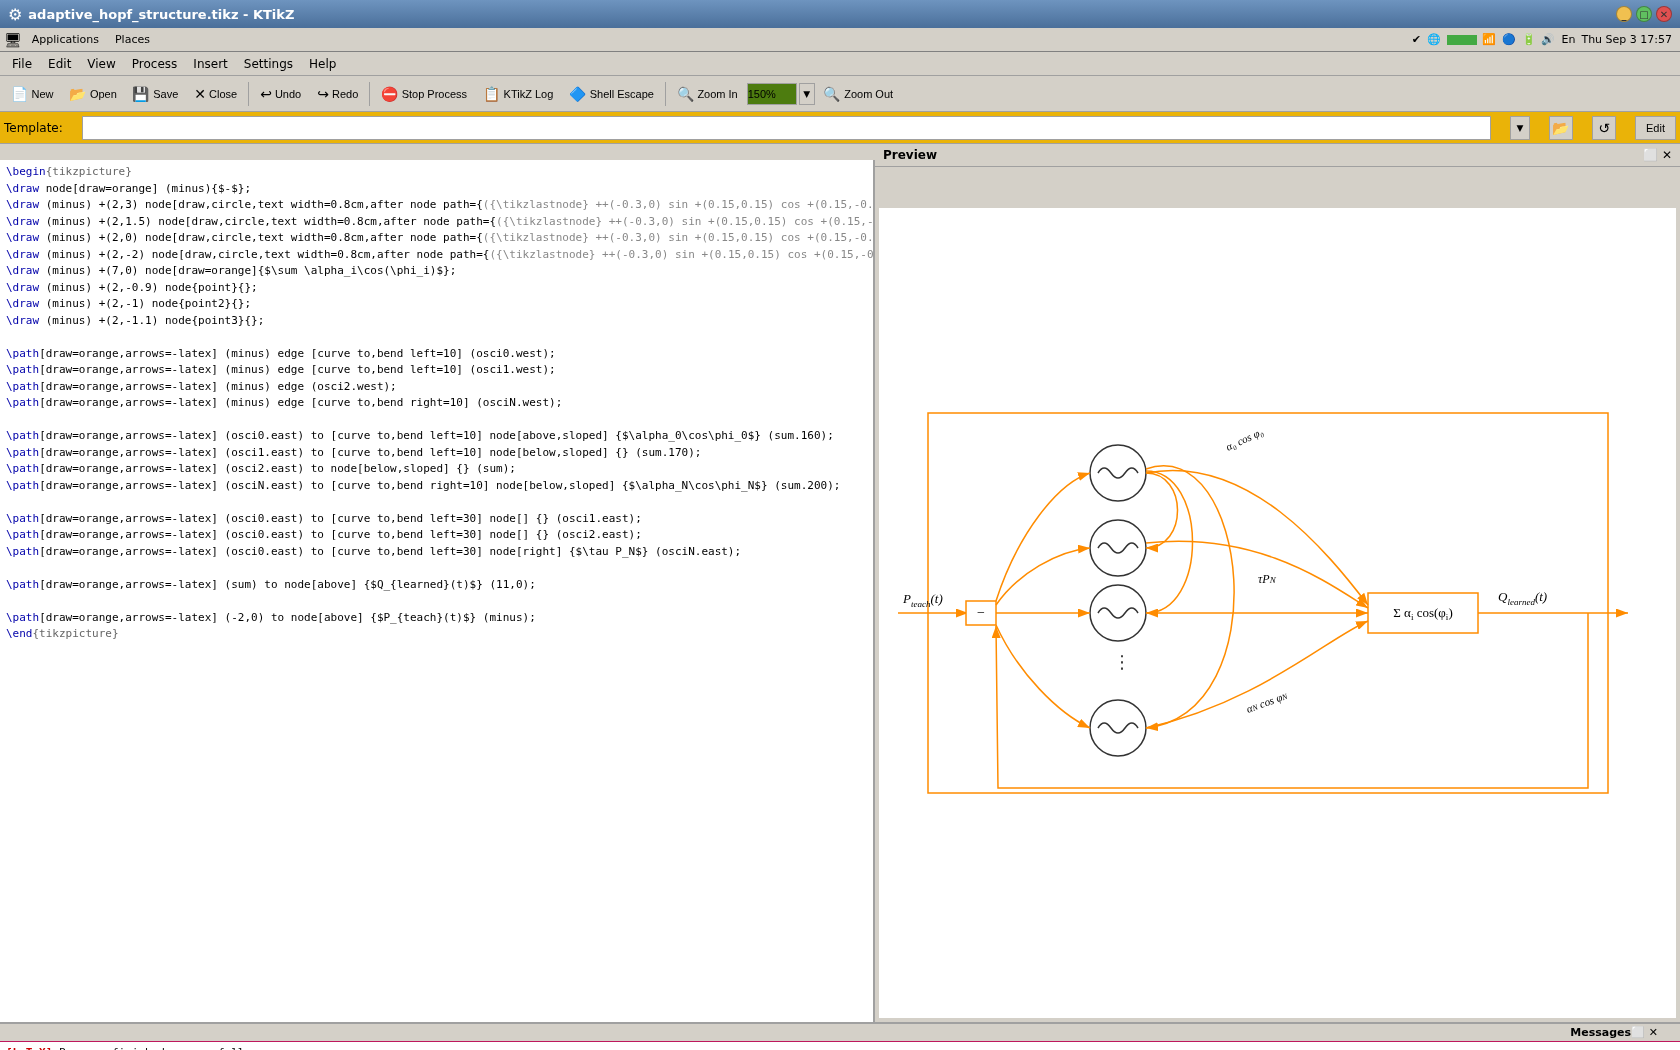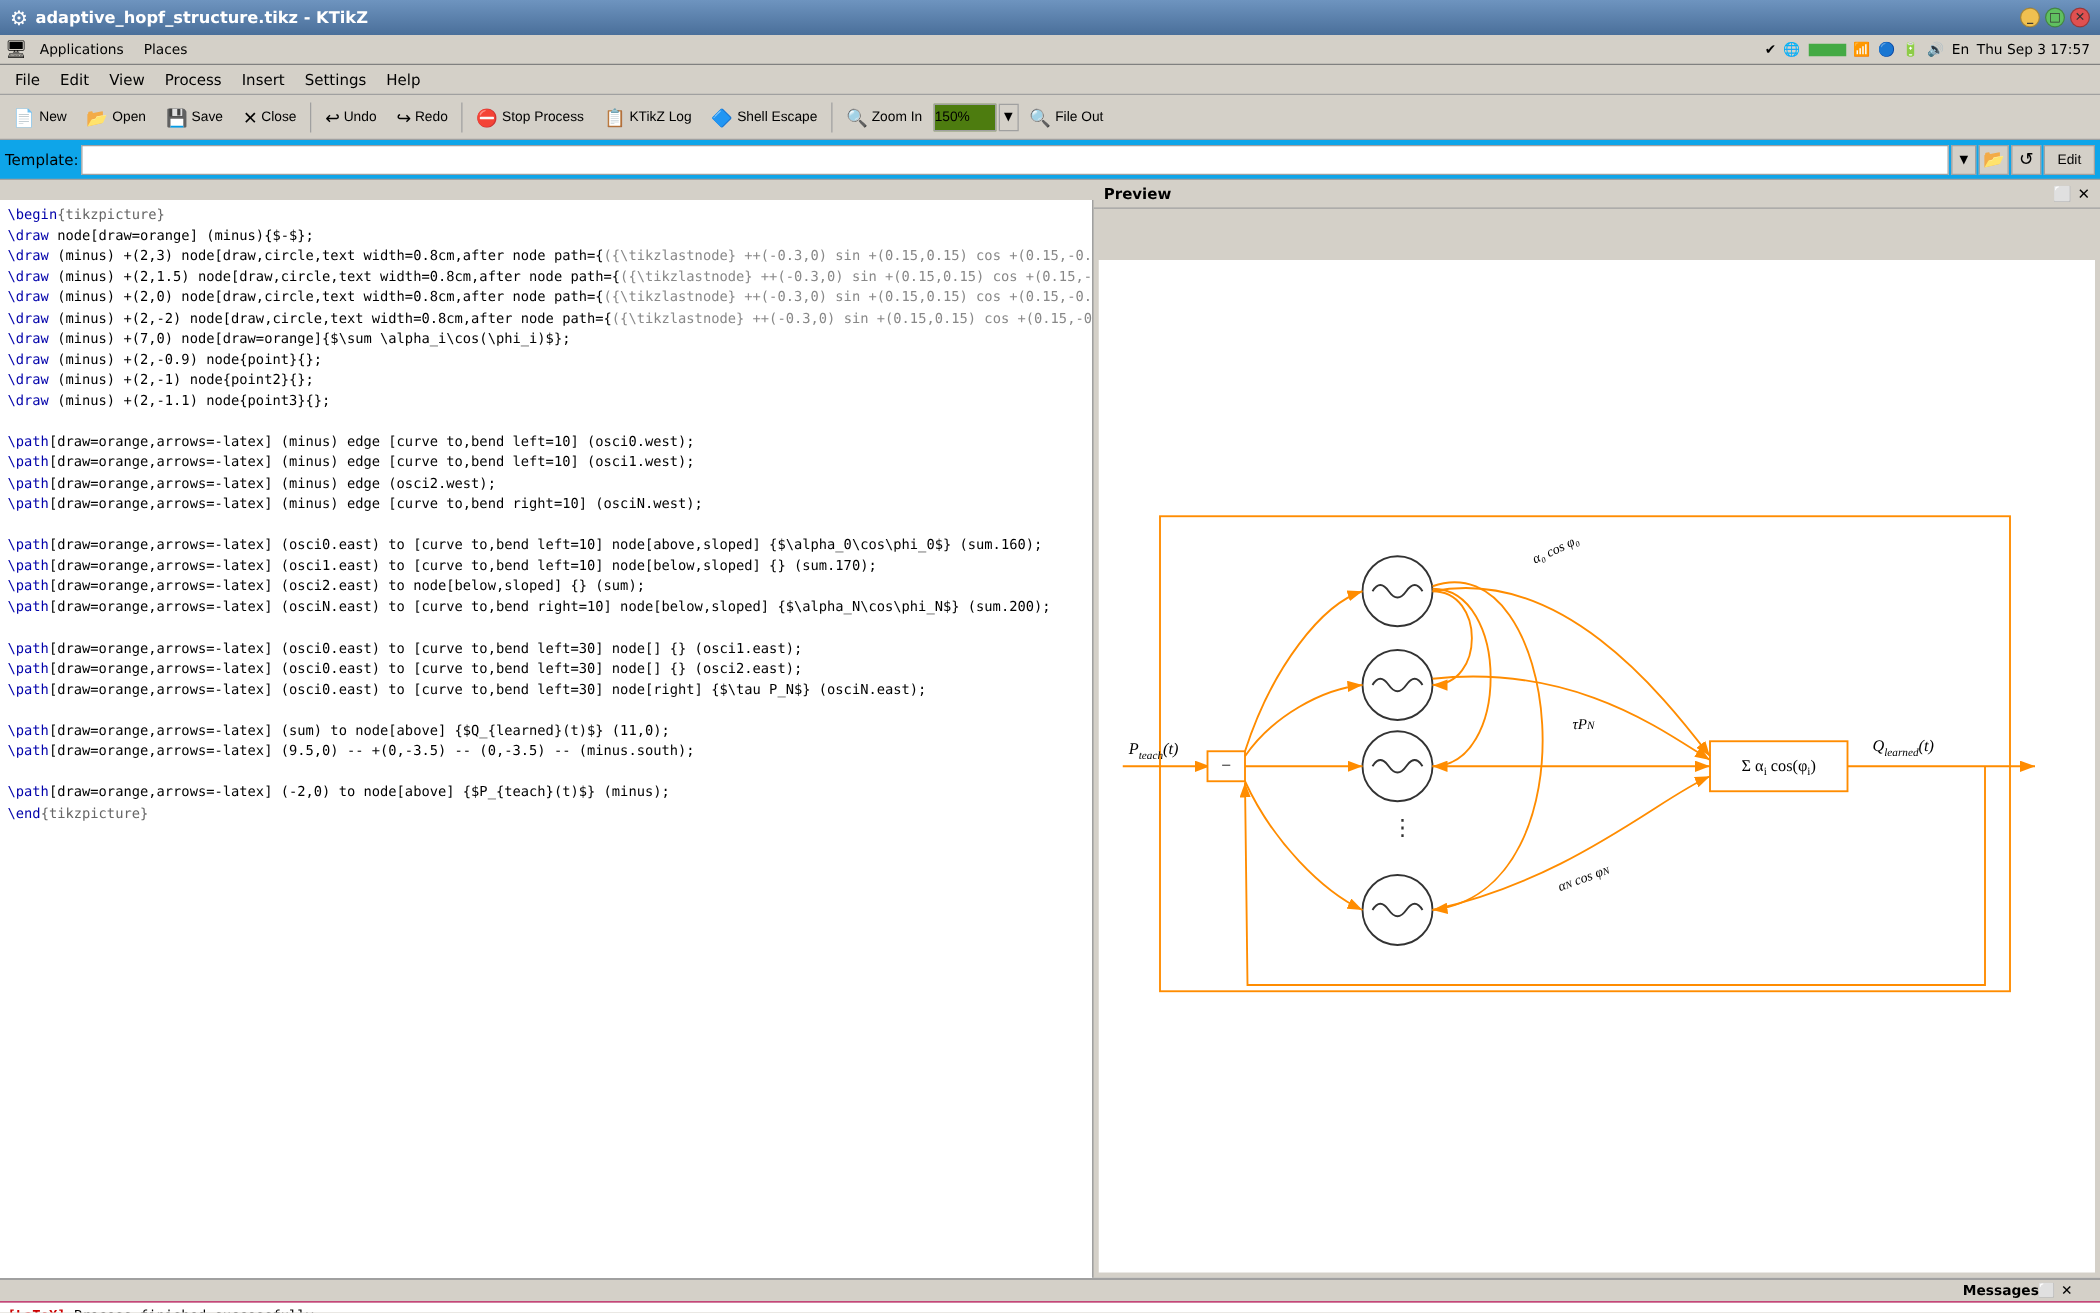--- a/index.html
+++ b/index.html
@@ -75,26 +75,26 @@
     }
     .zoom-dropdown {
       border: 1px solid #a0a0a0; background: #d4d0c8;
       height: 22px; width: 16px; cursor: pointer;
       display: flex; align-items: center; justify-content: center;
       font-size: 9px;
     }
 
     
     #templatebar {
-      background: #0ea5e9;
+      background: #eab308;
       height: 32px;
       display: flex;
       align-items: center;
       padding: 0 4px;
-      gap: 2px;
+      gap: 19px;
       border-bottom: 1px solid #a0a0a0;
     }
     #templatebar label { font-size: 12px; }
     #template-input {
       flex: 1; height: 24px; border: 1px solid #a0a0a0;
       background: white; font-size: 11px; padding: 0 4px;
     }
     .template-dropdown-btn {
       width: 20px; height: 24px; border: 1px solid #a0a0a0;
       background: #d4d0c8; cursor: pointer;
@@ -271,21 +271,21 @@
   </button>
   <div class="toolbar-sep"></div>
   <button class="toolbar-btn">
     <span class="icon">🔍</span>
     <span>Zoom In</span>
   </button>
   <input type="text" id="zoom-input" value="150%" style="">
   <div class="zoom-dropdown">▼</div>
   <button class="toolbar-btn">
     <span class="icon">🔍</span>
-    <span>File Out</span>
+    <span>Zoom Out</span>
   </button>
 </div>
 
 <div id="templatebar">
   <label>Template:</label>
   <input type="text" id="template-input" value="" style="">
   <div class="template-dropdown-btn">▼</div>
   <div class="template-icon-btn">📂</div>
   <div class="template-icon-btn">↺</div>
   <button id="edit-btn">Edit</button>
@@ -313,21 +313,20 @@
     <div class="code-line"><span style="color:#0000aa">\path</span>[draw=orange,arrows=-latex] (osci0.east) to [curve to,bend left=10] node[above,sloped] {$\alpha_0\cos\phi_0$} (sum.160);</div>
     <div class="code-line"><span style="color:#0000aa">\path</span>[draw=orange,arrows=-latex] (osci1.east) to [curve to,bend left=10] node[below,sloped] {} (sum.170);</div>
     <div class="code-line"><span style="color:#0000aa">\path</span>[draw=orange,arrows=-latex] (osci2.east) to node[below,sloped] {} (sum);</div>
     <div class="code-line"><span style="color:#0000aa">\path</span>[draw=orange,arrows=-latex] (osciN.east) to [curve to,bend right=10] node[below,sloped] {$\alpha_N\cos\phi_N$} (sum.200);</div>
     <div class="code-line">&nbsp;</div>
     <div class="code-line"><span style="color:#0000aa">\path</span>[draw=orange,arrows=-latex] (osci0.east) to [curve to,bend left=30] node[] {} (osci1.east);</div>
     <div class="code-line"><span style="color:#0000aa">\path</span>[draw=orange,arrows=-latex] (osci0.east) to [curve to,bend left=30] node[] {} (osci2.east);</div>
     <div class="code-line"><span style="color:#0000aa">\path</span>[draw=orange,arrows=-latex] (osci0.east) to [curve to,bend left=30] node[right] {$\tau P_N$} (osciN.east);</div>
     <div class="code-line">&nbsp;</div>
     <div class="code-line"><span style="color:#0000aa">\path</span>[draw=orange,arrows=-latex] (sum) to node[above] {$Q_{learned}(t)$} (11,0);</div>
-    <div class="code-line"><span style="color:#0000aa">\path</span>[draw=orange,arrows=-latex] (9.5,0) -- +(0,-3.5) -- (0,-3.5) -- (minus.south);</div>
     <div class="code-line">&nbsp;</div>
     <div class="code-line"><span style="color:#0000aa">\path</span>[draw=orange,arrows=-latex] (-2,0) to node[above] {$P_{teach}(t)$} (minus);</div>
     <div class="code-line"><span style="color:#0000aa">\end</span><span style="color:#666">{tikzpicture}</span></div>
   </div>
 
   <div id="preview-pane">
     <div id="preview-header">
       <span>Preview</span>
       <div style="display:flex; gap:4px;">
         <span style="cursor:pointer; font-size:12px;">⬜</span>

